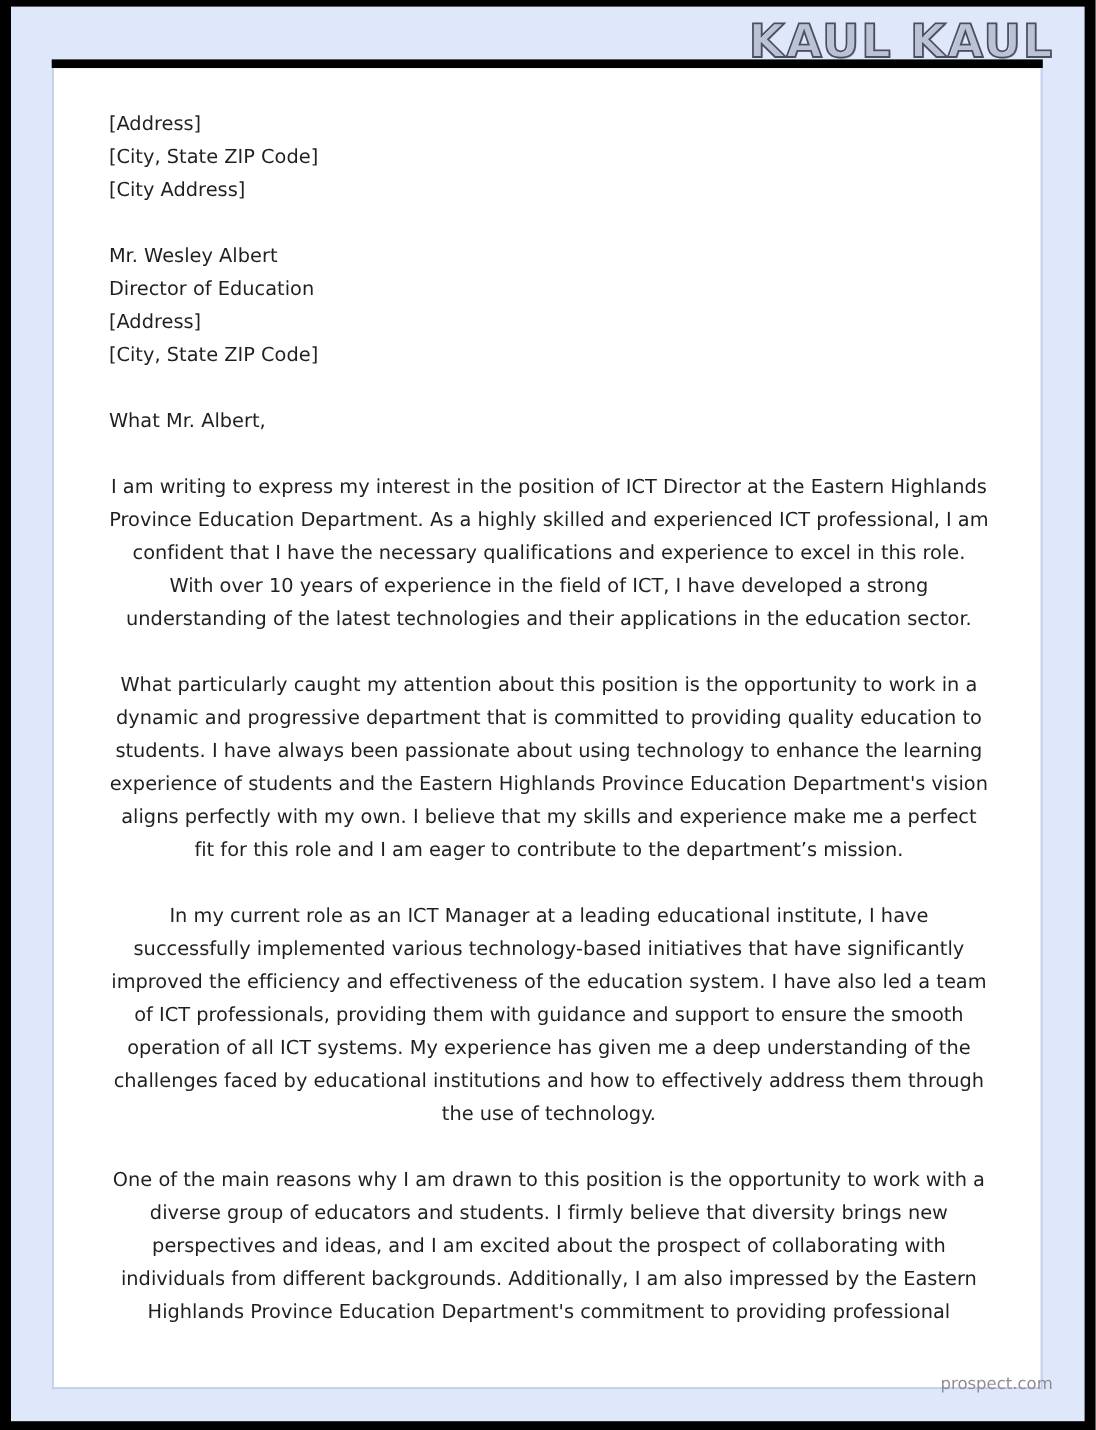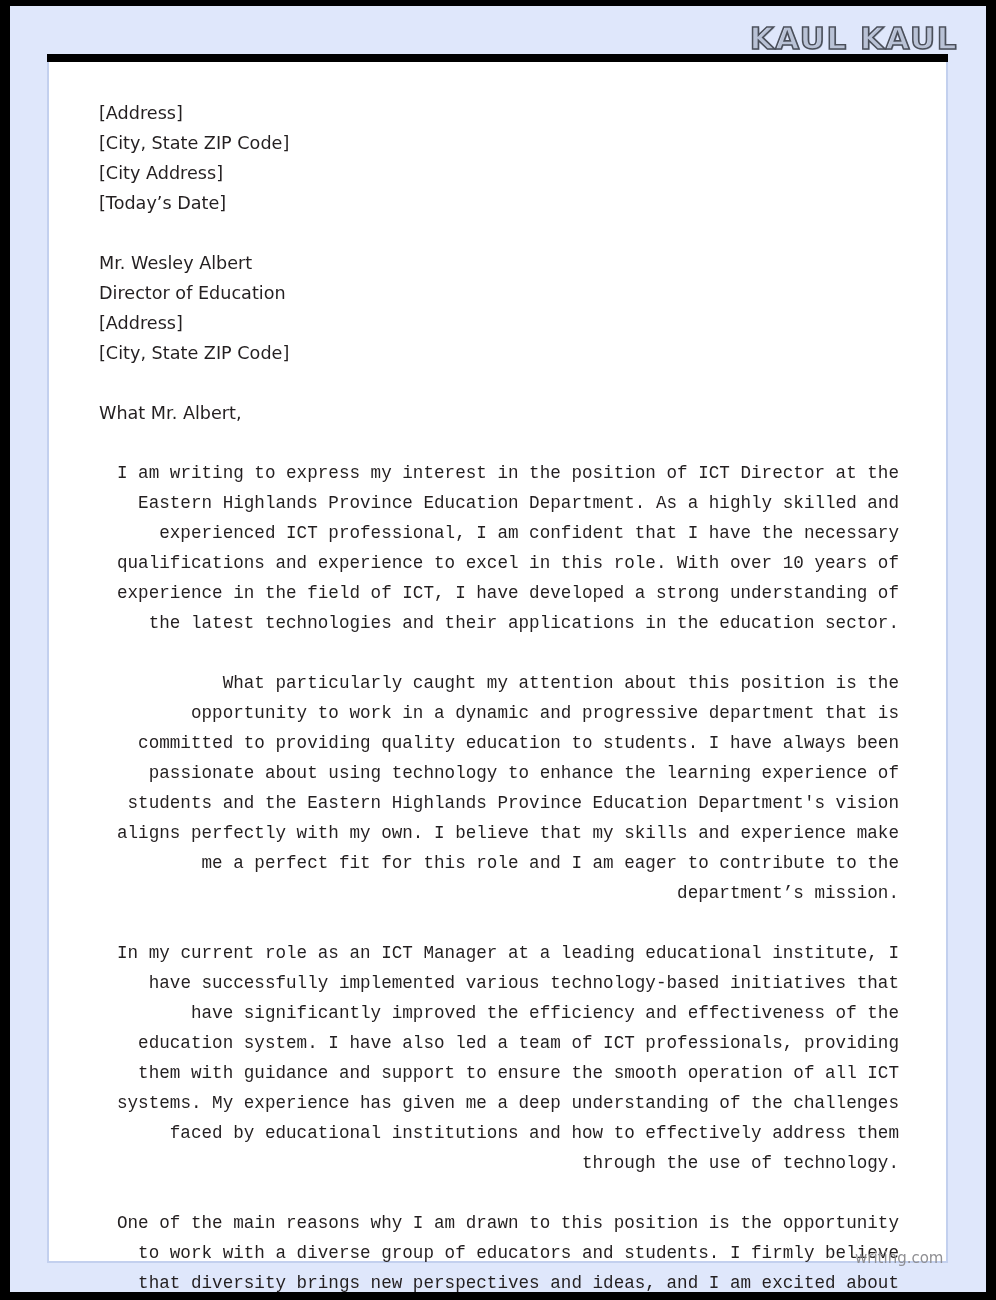--- a/index.html
+++ b/index.html
@@ -27,21 +27,21 @@
   }
 
   
   .letterhead {
     position: absolute;
     right: 28px;
     top: 11px;
     height: 42px;
     line-height: 42px;
     font-family: "DejaVu Sans", "Liberation Sans", sans-serif;
-    font-size: 31px;
+    font-size: 42px;
     font-weight: bold;
     letter-spacing: 1.5px;
     color: transparent;
     -webkit-text-stroke: 1.6px #4a4f5a;
     text-stroke: 1.6px #4a4f5a;
     white-space: nowrap;
     text-shadow: 1px 1px 0 #b9c2d6;
   }
 
   
@@ -82,22 +82,21 @@
 
   .block {
     margin: 0 0 30px 0;
   }
   .line {
     display: block;
     white-space: nowrap;
   }
   p.para {
     margin: 0 0 30px 0;
-    text-align: right;
-    font-family: Liberation Mono, monospace;
+    text-align: center;
   }
   p.para:last-child {
     margin-bottom: 0;
   }
 
   
   .watermark {
     position: absolute;
     left: 845px;
     top: 1243px;
@@ -118,36 +117,35 @@
   <div class="head-rule"></div>
 
   <div class="page"></div>
 
   <div class="letter-body">
 
     <div class="block">
       <span class="line">[Address]</span>
       <span class="line">[City, State ZIP Code]</span>
       <span class="line">[City Address]</span>
-      <span class="line">[Today’s Date]</span>
     </div>
 
     <div class="block">
       <span class="line">Mr. Wesley Albert</span>
       <span class="line">Director of Education</span>
       <span class="line">[Address]</span>
       <span class="line">[City, State ZIP Code]</span>
     </div>
 
     <div class="block">
       <span class="line">What Mr. Albert,</span>
     </div>
 
     <p class="para">I am writing to express my interest in the position of ICT Director at the Eastern Highlands Province Education Department. As a highly skilled and experienced ICT professional, I am confident that I have the necessary qualifications and experience to excel in this role. With over 10 years of experience in the field of ICT, I have developed a strong understanding of the latest technologies and their applications in the education sector.</p>
     <p class="para">What particularly caught my attention about this position is the opportunity to work in a dynamic and progressive department that is committed to providing quality education to students. I have always been passionate about using technology to enhance the learning experience of students and the Eastern Highlands Province Education Department's vision aligns perfectly with my own. I believe that my skills and experience make me a perfect fit for this role and I am eager to contribute to the department’s mission.</p>
     <p class="para">In my current role as an ICT Manager at a leading educational institute, I have successfully implemented various technology-based initiatives that have significantly improved the efficiency and effectiveness of the education system. I have also led a team of ICT professionals, providing them with guidance and support to ensure the smooth operation of all ICT systems. My experience has given me a deep understanding of the challenges faced by educational institutions and how to effectively address them through the use of technology.</p>
     <p class="para">One of the main reasons why I am drawn to this position is the opportunity to work with a diverse group of educators and students. I firmly believe that diversity brings new perspectives and ideas, and I am excited about the prospect of collaborating with individuals from different backgrounds. Additionally, I am also impressed by the Eastern Highlands Province Education Department's commitment to providing professional</p>
 
   </div>
 
-  <div class="watermark">writing.com</div>
+  <div class="watermark">prospect.com</div>
 
 </div>
 
 </body></html>

